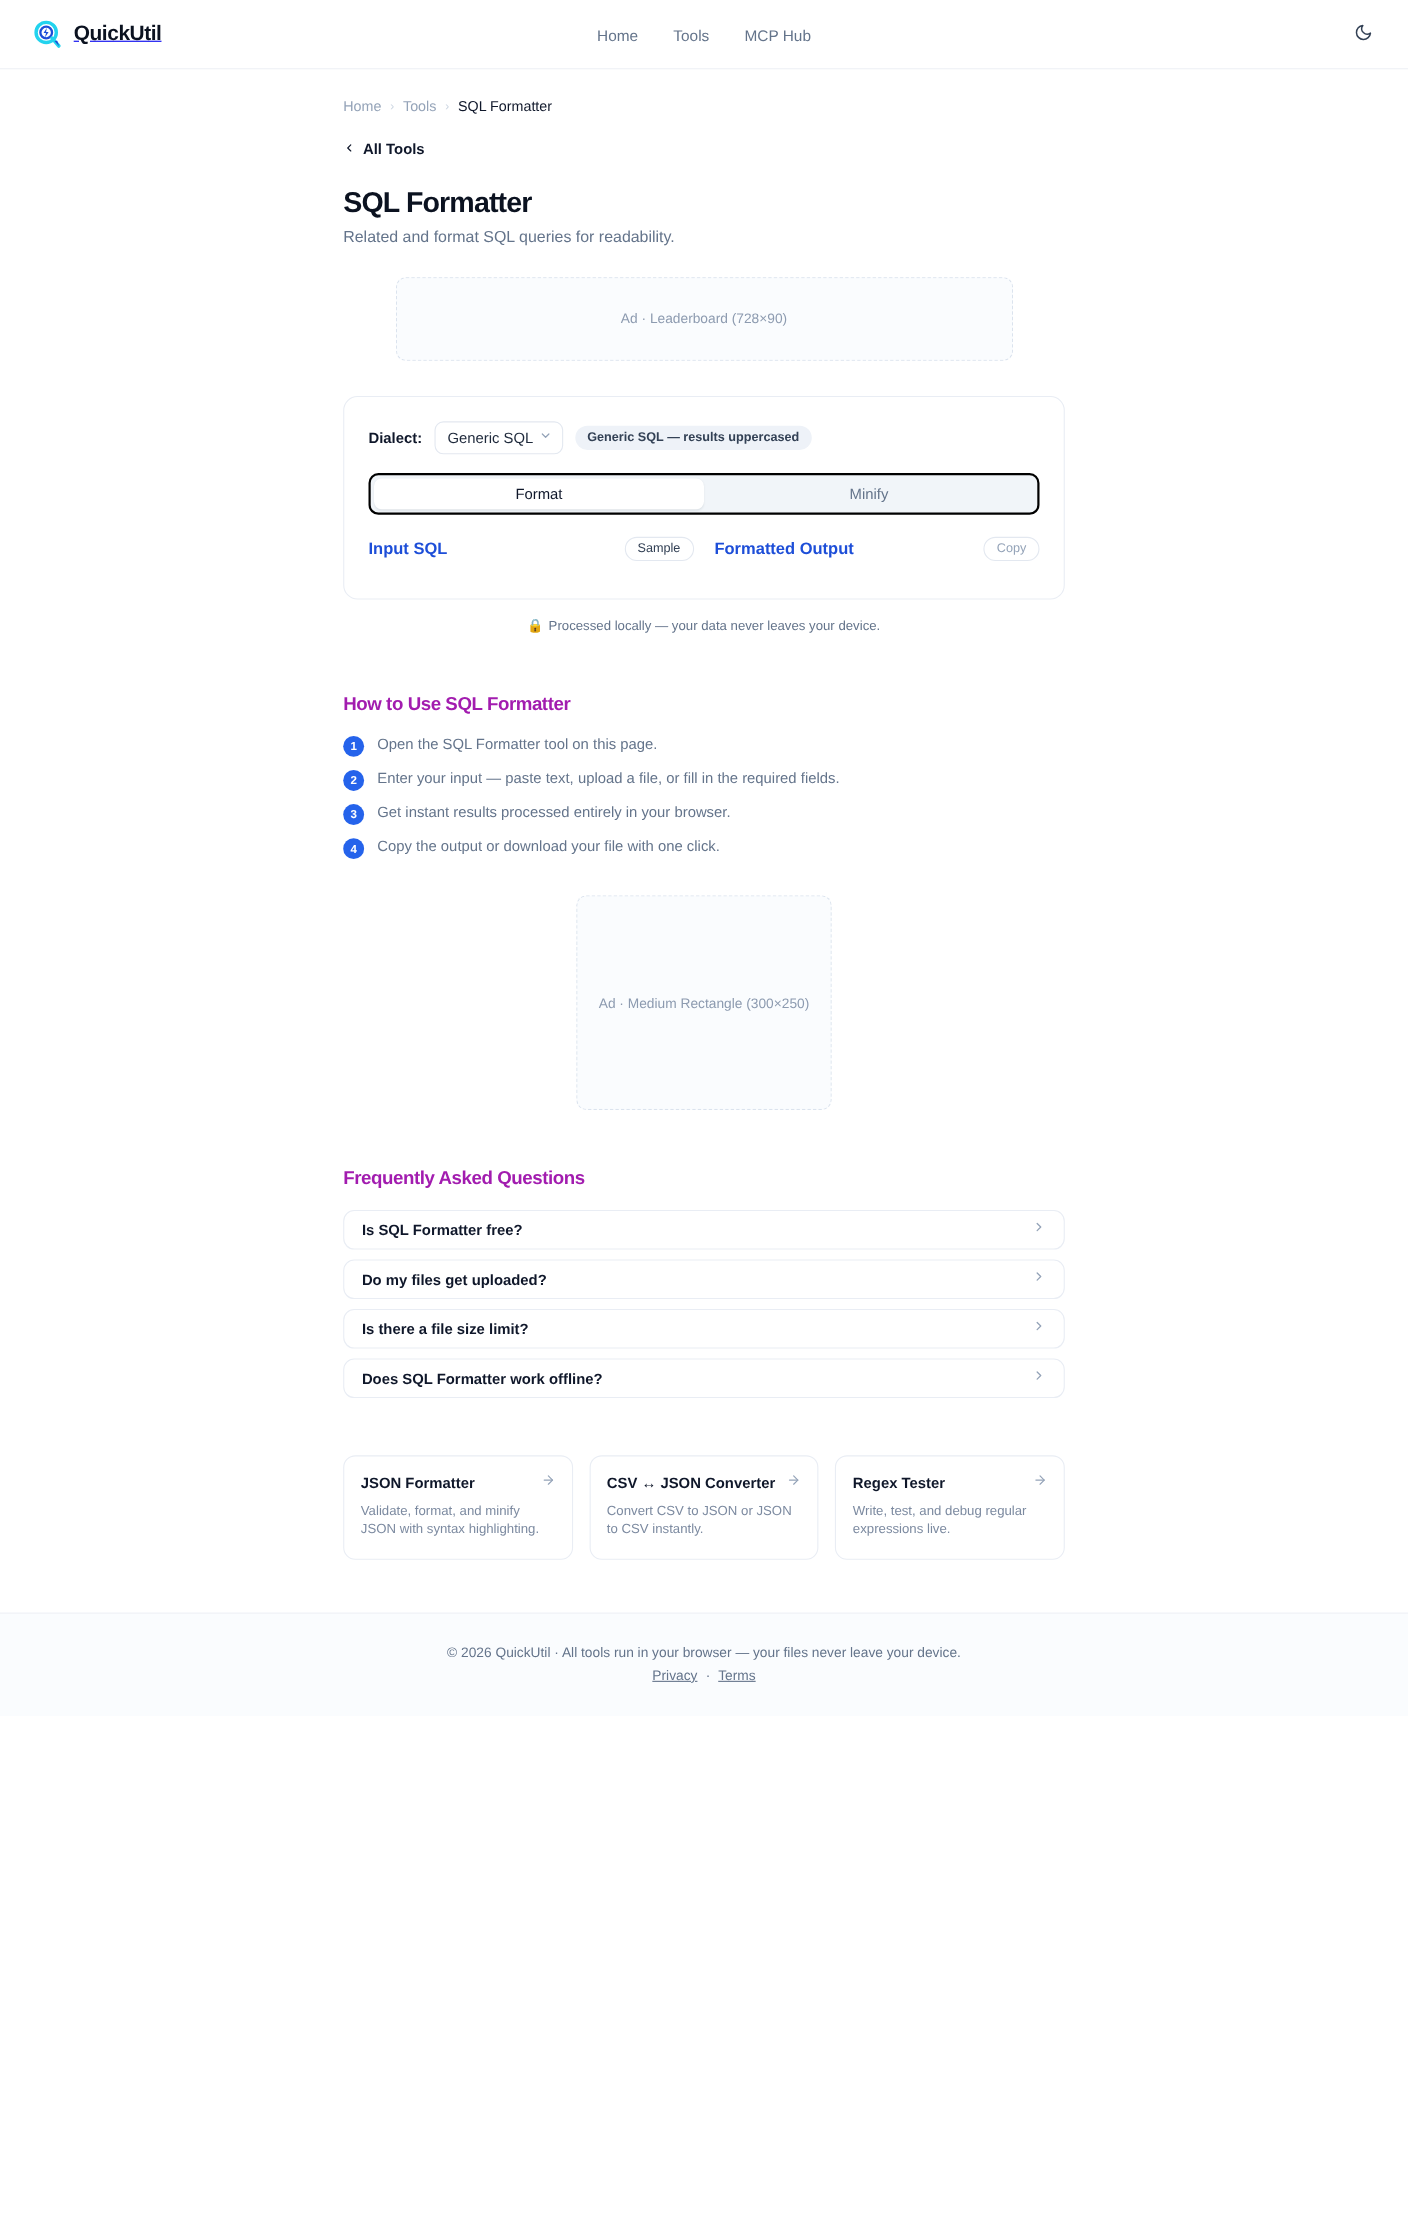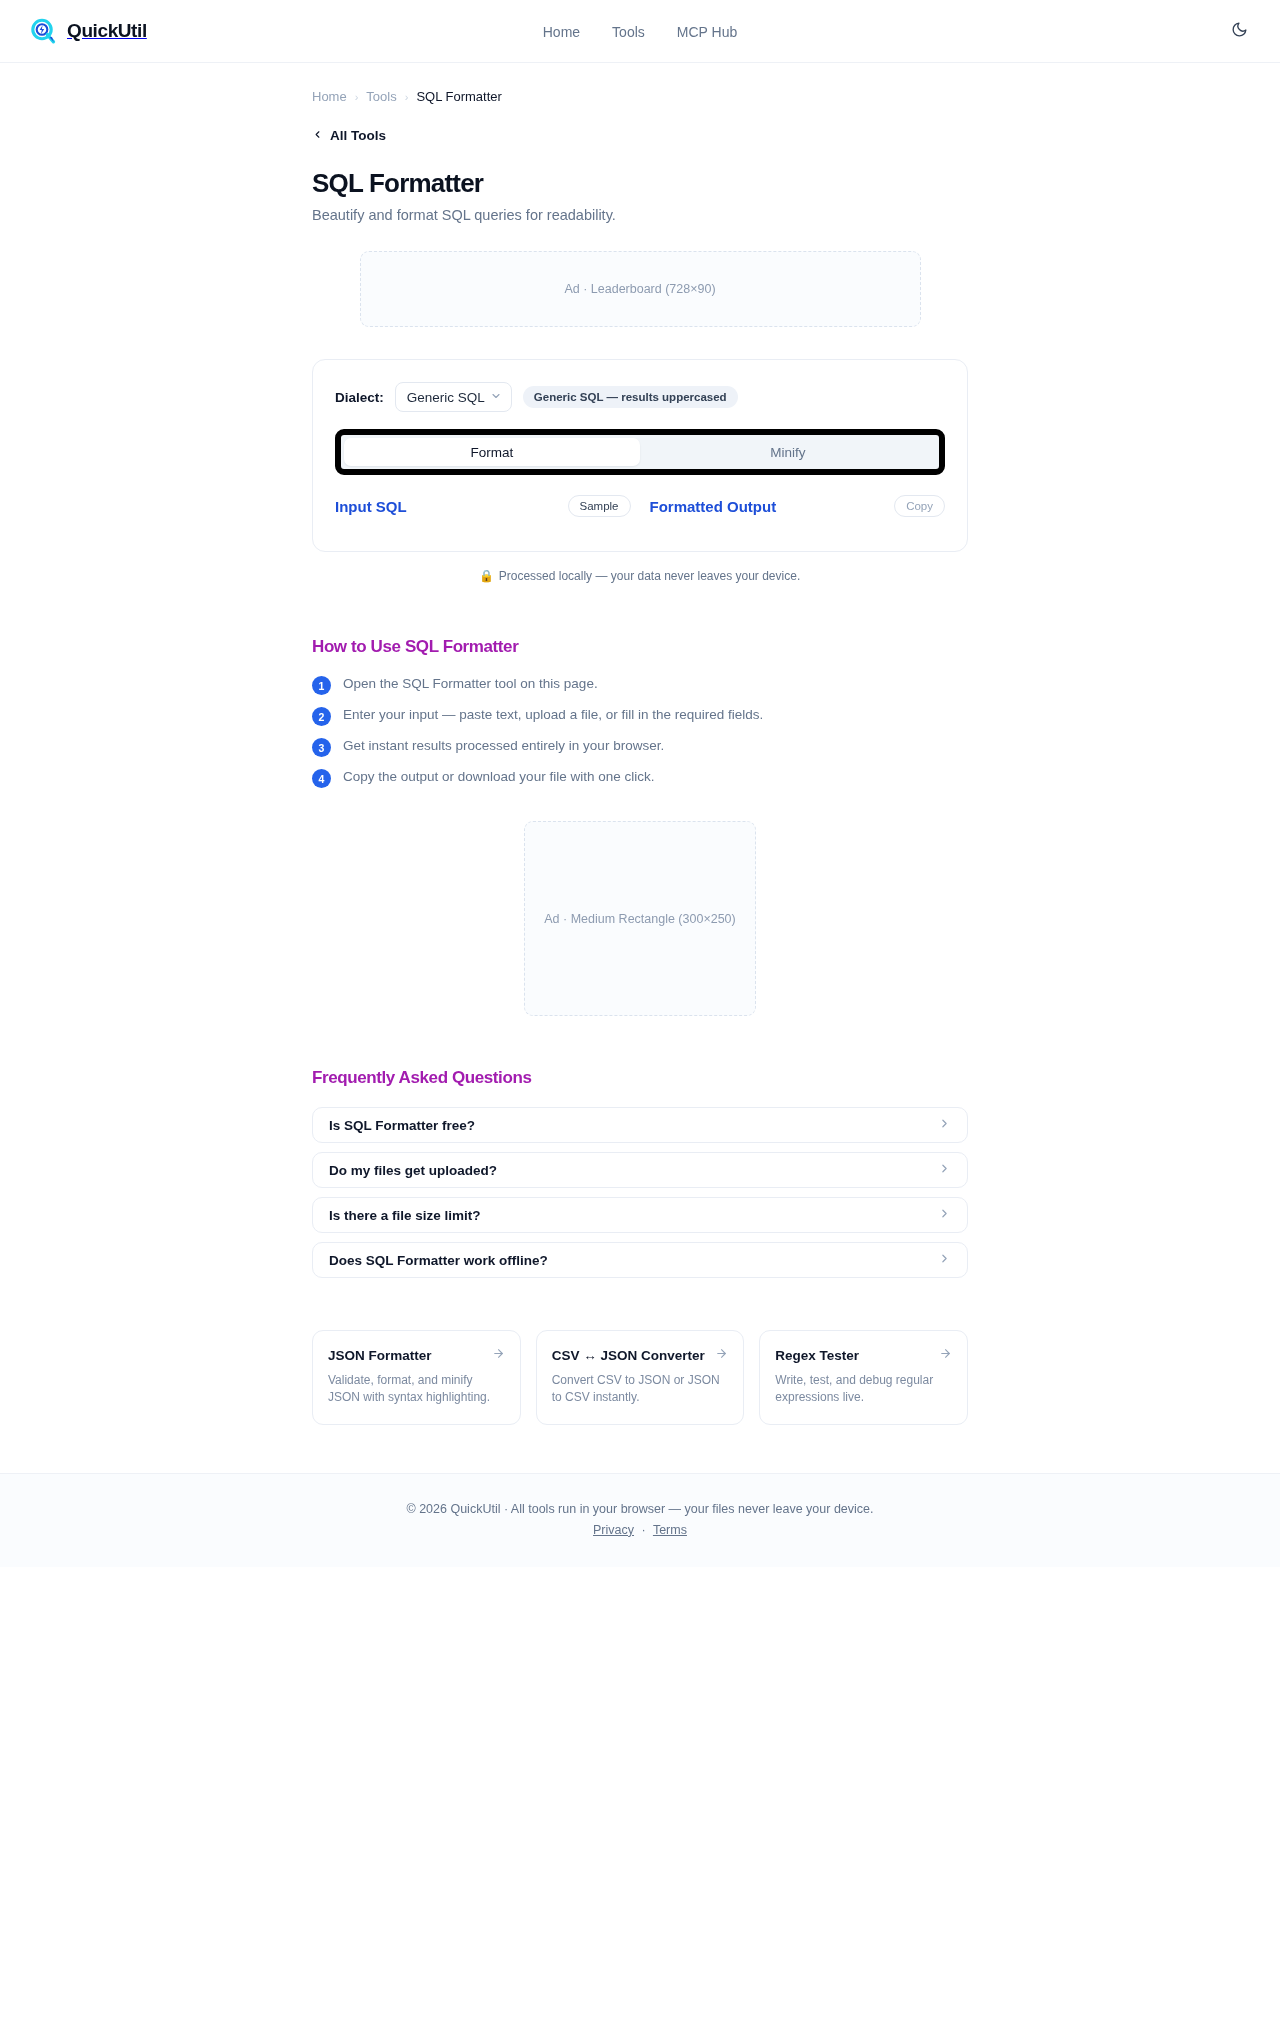--- a/index.html
+++ b/index.html
@@ -102,21 +102,21 @@
     color: #94a3b8;
   }
   .dialect-badge {
     font-size: 11.5px; font-weight: 700; color: #334155;
     background: #eef2f8; border-radius: 999px; padding: 5px 11px;
   }
 
   .seg {
     margin-top: 17px; display: flex;
     background: #f1f5f9; border-radius: 9px; padding: 3px;
-    border: 6px solid #000000;
+    border: 2px solid #000000;
   }
   .seg-btn {
     flex: 1; height: 28px; border: none; cursor: pointer;
     font-size: 13.5px; color: #64748b; background: transparent;
     border-radius: 7px; font-family: inherit;
   }
   .seg-btn.active {
     background: #fff; color: #0f172a; font-weight: 500;
     box-shadow: 0 1px 2px rgba(15,23,42,.08);
   }
@@ -251,21 +251,21 @@
       <span class="chev">
         <svg width="11" height="11" viewBox="0 0 24 24" fill="none" stroke="currentColor" stroke-width="2.4" stroke-linecap="round" stroke-linejoin="round">
             <polyline points="15 18 9 12 15 6"></polyline>
           </svg>
       </span>
       <span>All Tools</span>
     </a>
 
     
     <h1 class="page-title">SQL Formatter</h1>
-    <p class="page-sub">Beautify and format SQL queries for readability.</p>
+    <p class="page-sub">Related and format SQL queries for readability.</p>
 
     
     <div class="ad ad-leaderboard">
       <span>Ad · Leaderboard (728×90)</span>
     </div>
 
     
     <section class="tool-card">
 
       <div class="dialect-row">

